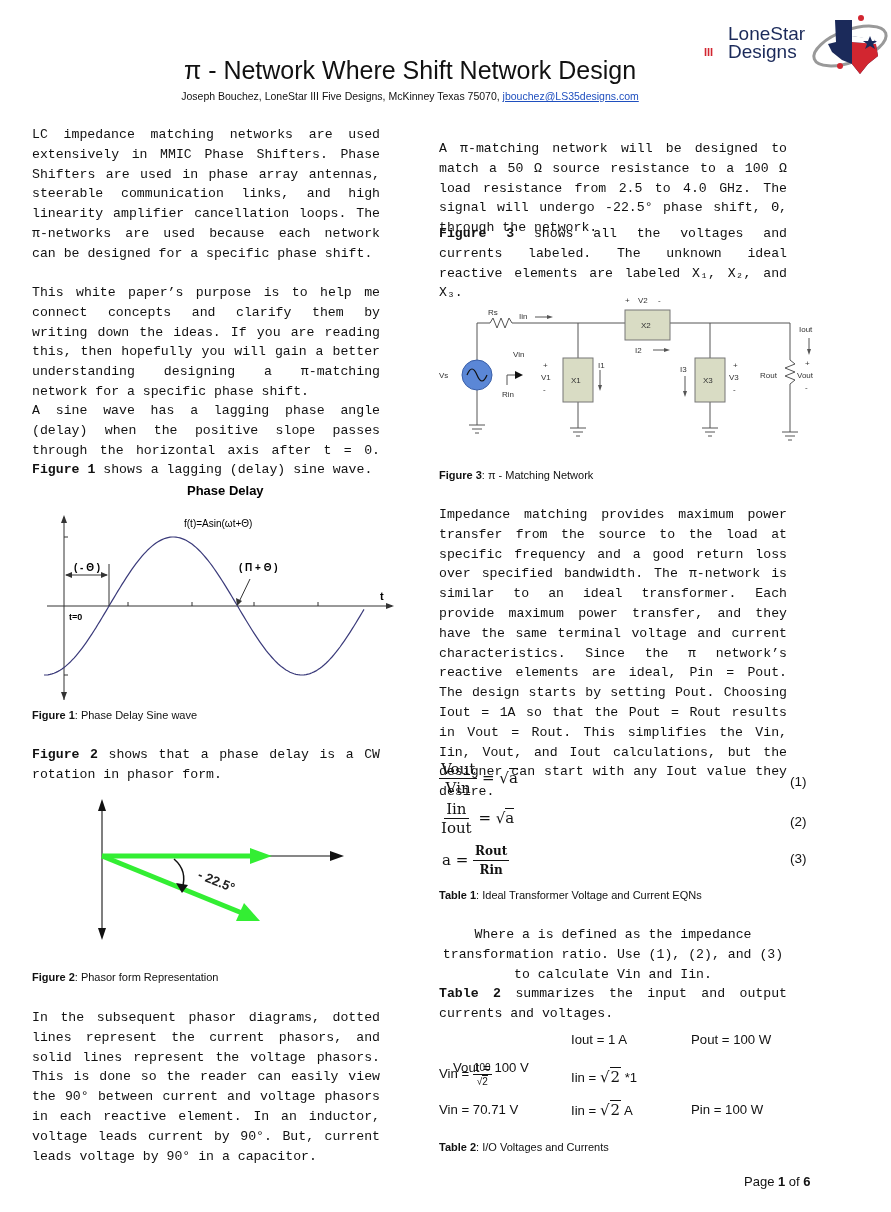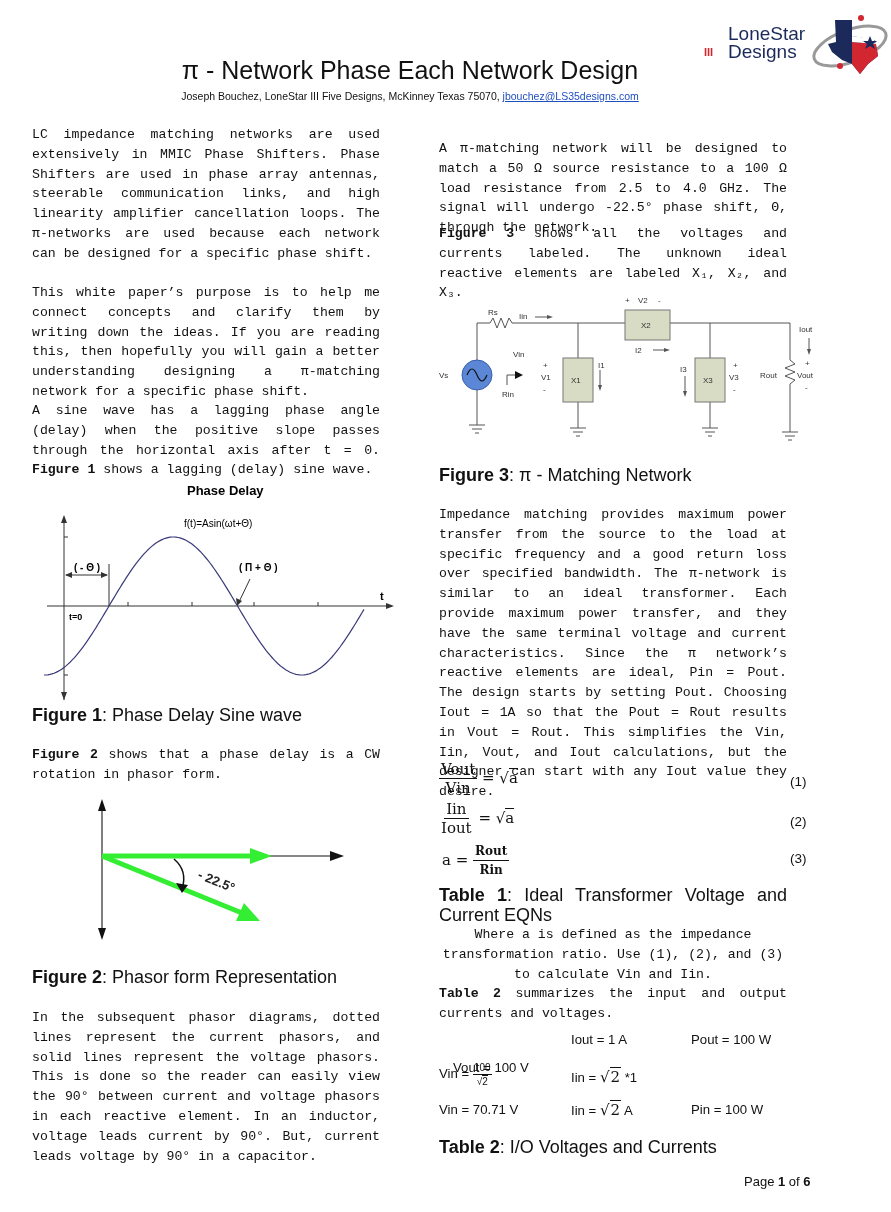--- a/index.html
+++ b/index.html
@@ -6,21 +6,21 @@
   body { width:891px; height:1212px; position:relative; overflow:hidden; font-family:"Liberation Sans", sans-serif; color:#111; }
   .abs { position:absolute; }
   .title { left:0; width:820px; top:56px; text-align:center; font-size:25px; color:#111; }
   .byline { left:0; width:820px; top:90px; text-align:center; font-size:10.5px; color:#111; }
   .byline a { color:#1f4fbf; text-decoration:underline; }
   .col { position:absolute; font-size:13.2px; line-height:19.8px; text-align:justify; }
   .col p { margin:0;font-family:Liberation Mono, monospace; }
   .left { left:32px; width:348px; }
   .right { left:439px; width:348px; }
   b { font-weight:bold; }
-  .cap { font-size:18px; }
+  .cap { font-size:11px; }
   .eq { position:absolute; font-family:"DejaVu Serif", serif; font-size:15px; }
   .frac { display:inline-flex; flex-direction:column; align-items:center; vertical-align:middle; }
   .frac .num { border-bottom:1.3px solid #111; padding:0 2px; line-height:18px; }
   .frac .den { line-height:18px; padding:0 2px; }
   .eqno { position:absolute; left:790px; font-size:13.5px; font-family:"Liberation Sans", sans-serif; }
   .t2 { position:absolute; font-size:13.2px; }
   .smallfrac { display:inline-flex; flex-direction:column; align-items:center; vertical-align:middle; font-size:10px; }
   .smallfrac .num { border-bottom:1px solid #111; line-height:13px; padding:0 1px; }
   .smallfrac .den { line-height:13px; }
   .sqrt { font-family:"DejaVu Serif", serif; }
@@ -39,21 +39,21 @@
     <path d="M152 30 L174 33 L176 38 L152 36 Z" fill="#fff"></path>
     <polygon points="170,30 172,35 177,35 173,38 175,43 170,40 165,43 167,38 163,35 168,35" fill="#1b2a5a"></polygon>
     <circle cx="161" cy="12" r="3" fill="#d22630"></circle>
     <circle cx="140" cy="60" r="3" fill="#d22630"></circle>
     <text x="28" y="34" font-size="19" fill="#1b2a5a">LoneStar</text>
     <text x="28" y="52" font-size="19" fill="#1b2a5a">Designs</text>
     <text x="4" y="50" font-size="11" fill="#d22630" font-weight="bold">III</text>
   </svg>
 </div>
 
-<div class="abs title">π - Network Phase Each Network Design</div>
+<div class="abs title">π - Network Where Shift Network Design</div>
 <div class="abs byline">
   <span>Joseph Bouchez, LoneStar III Five Designs, McKinney Texas 75070, </span><a>jbouchez@LS35designs.com</a>
 </div>
 
 <div class="col left" style="top:125px;">
     <p>LC impedance matching networks are used extensively in MMIC Phase Shifters. Phase Shifters are used in phase array antennas, steerable communication links, and high linearity amplifier cancellation loops. The π-networks are used because each network can be designed for a specific phase shift.</p>
   </div>
 <div class="col left" style="top:283px;">
     <p>This white paper’s purpose is to help me connect concepts and clarify them by writing down the ideas. If you are reading this, then hopefully you will gain a better understanding designing a π-matching network for a specific phase shift.</p>
   </div>

